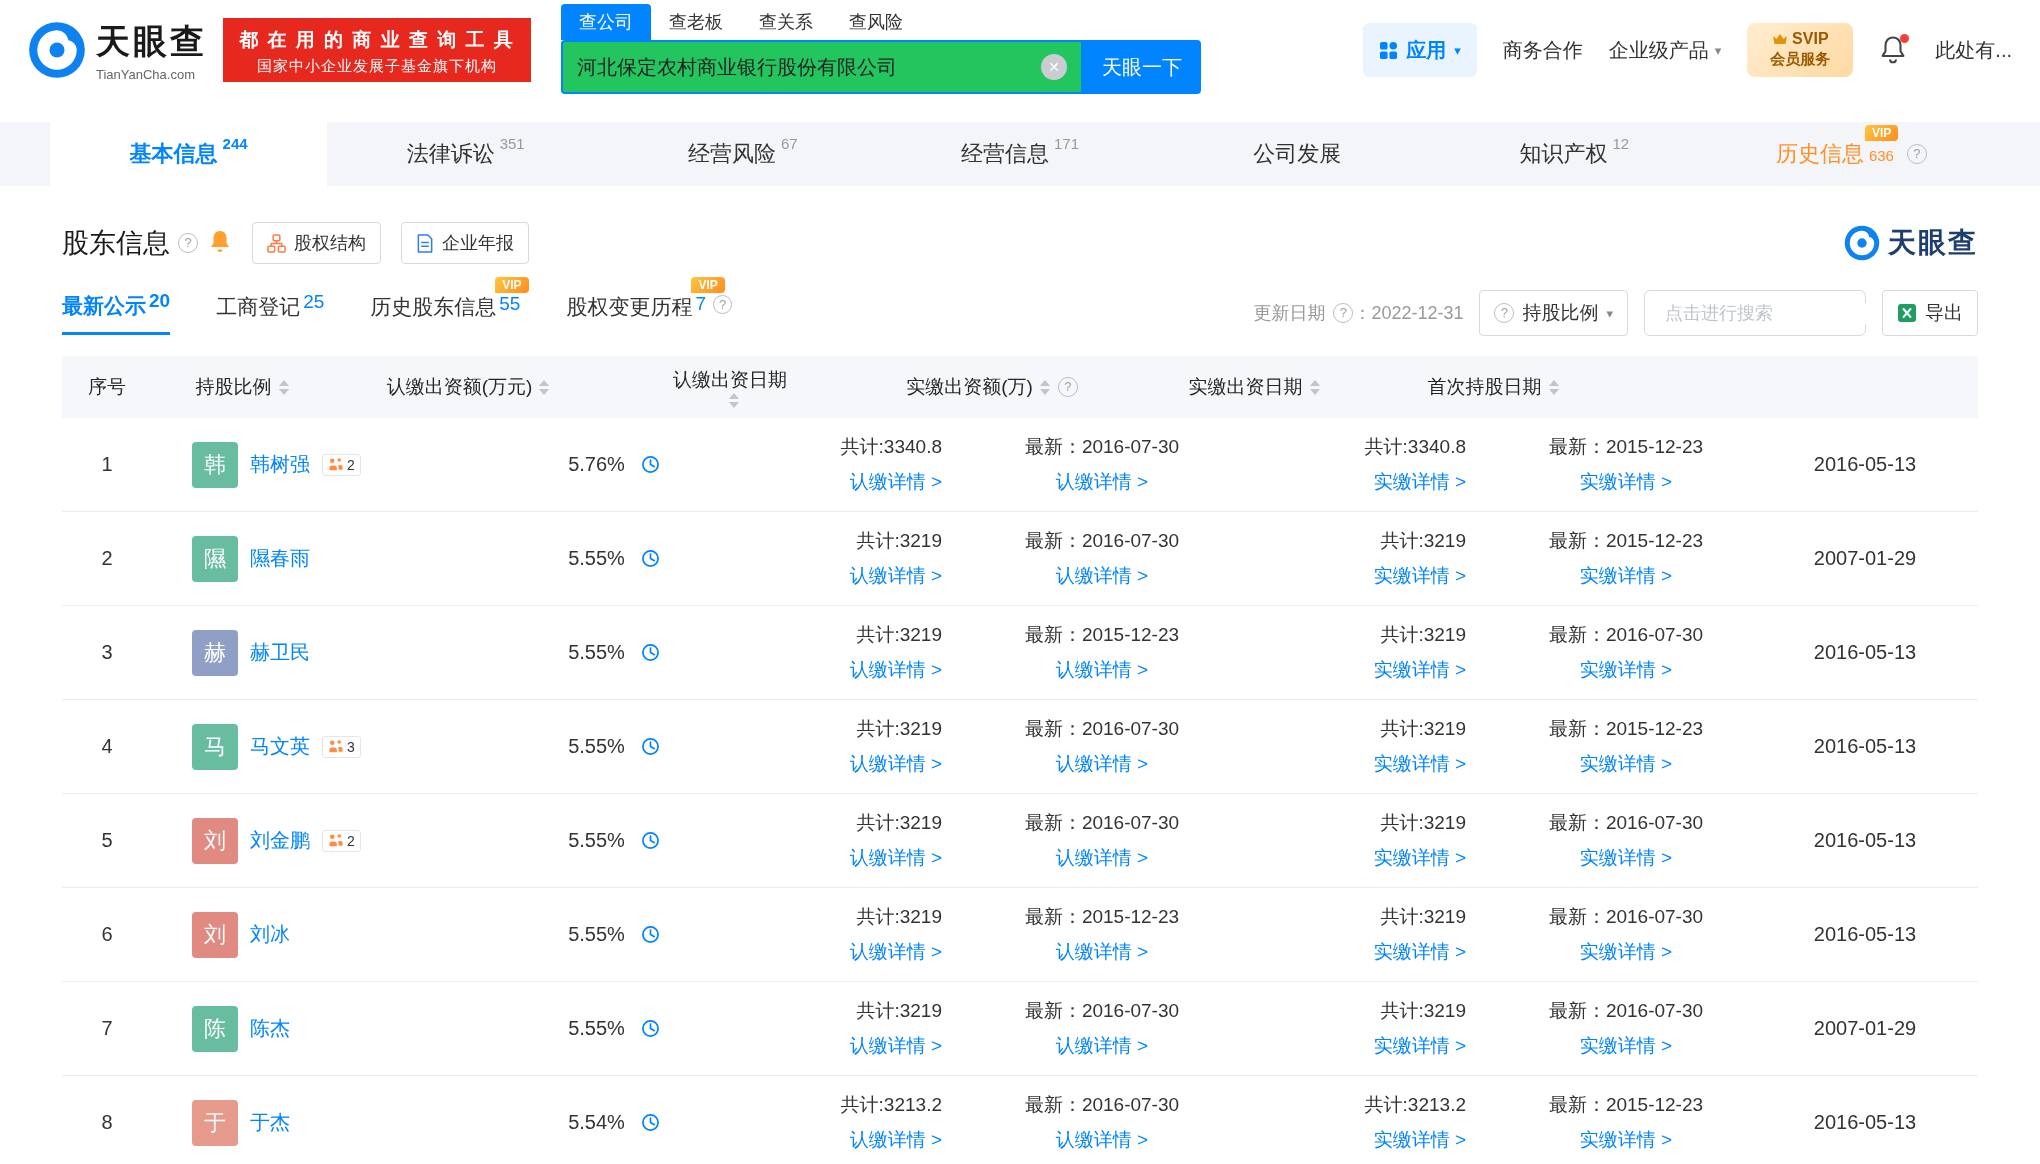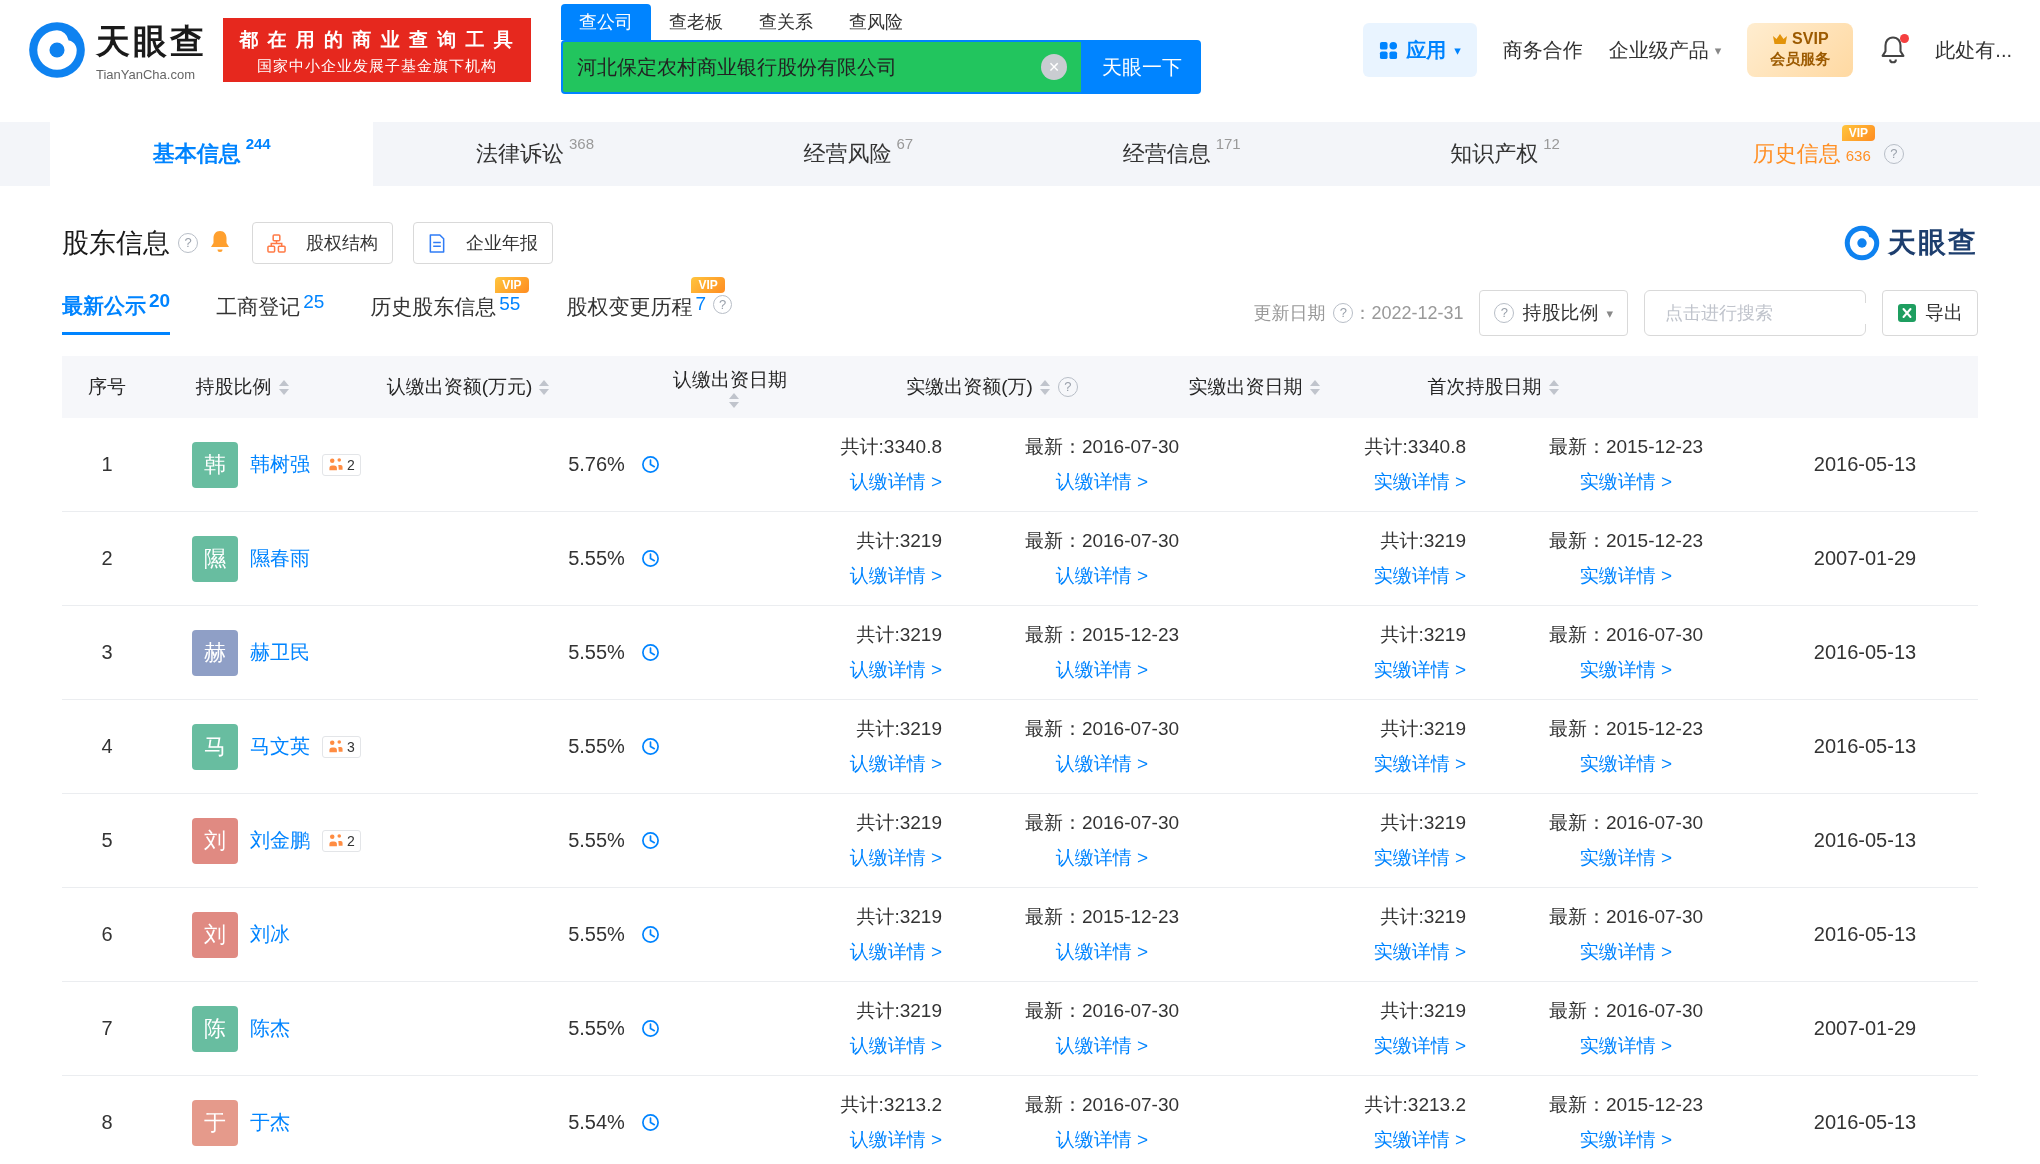--- a/index.html
+++ b/index.html
@@ -62,21 +62,21 @@
 
   
   .content { padding:0 62px; }
   .sec-head { margin-top:36px; display:flex; align-items:center; }
   .sec-title { font-size:27px; font-weight:normal; color:#1a1a1a; }
   .q { display:inline-block; width:20px; height:20px; border:1px solid #b8bec7; border-radius:50%;
     color:#9aa1ab; font-size:13px; line-height:18px; text-align:center; margin-left:8px;
     cursor:pointer; font-weight:normal; flex:none; }
   .sec-bell { margin-left:10px; cursor:pointer; }
   .sec-btn { margin-left:20px; height:42px; border:1px solid #d9d9d9; border-radius:4px;
-    background:#fff; display:flex; align-items:center; gap:20px; padding:9px 14px;
+    background:#fff; display:flex; align-items:center; gap:8px; padding:9px 14px;
     font-size:18px; color:#333; cursor:pointer; font-family:inherit; }
   .watermark { margin-left:auto; display:flex; align-items:center; gap:8px; }
   .wm-text { font-size:28px; font-weight:bold; color:#1d3e6e; letter-spacing:2px; }
 
   .subrow { margin-top:26px; display:flex; align-items:center; }
   .subtabs { display:flex; align-items:center; gap:46px; }
   .subtab { font-size:21px; color:#333; cursor:pointer; padding-bottom:12px; position:relative;
     display:flex; align-items:flex-start; gap:3px; }
   .subtab .cnt { font-size:19px; color:#0084ff; position:relative; top:-2px; }
   .subtab.active { color:#0084ff; font-weight:bold; border-bottom:3px solid #0084ff; }
@@ -200,29 +200,32 @@
   </div>
 </header>
 
 <nav class="navbar">
   <div class="nav-tab active">
     <span>基本信息</span>
     <span class="nav-count">244</span>
   </div>
   <div class="nav-tab">
     <span>法律诉讼</span>
-    <span class="nav-count">368</span>
+    <span class="nav-count">351</span>
   </div>
   <div class="nav-tab">
     <span>经营风险</span>
     <span class="nav-count">67</span>
   </div>
   <div class="nav-tab">
     <span>经营信息</span>
     <span class="nav-count">171</span>
+  </div>
+  <div class="nav-tab">
+    <span>公司发展</span>
   </div>
   <div class="nav-tab">
     <span>知识产权</span>
     <span class="nav-count">12</span>
   </div>
   <div class="nav-tab vip">
     <span>历史信息</span>
     <span class="count-wrap">
       <i class="vip-tag">VIP</i>
       <span class="nav-count">636</span>

